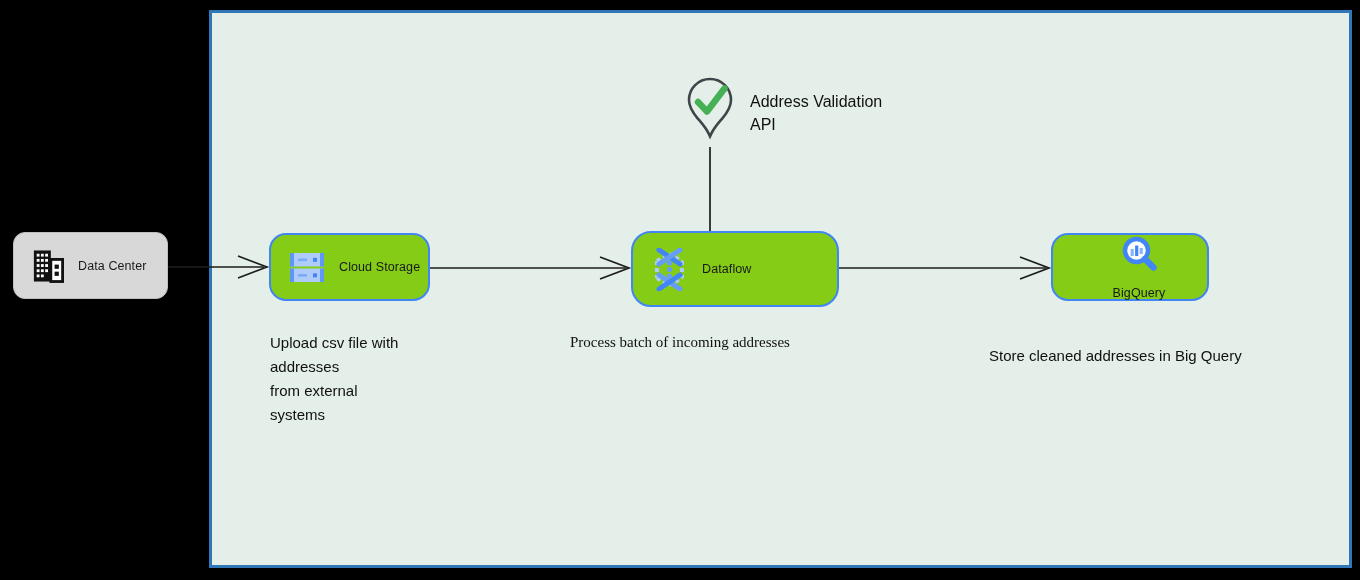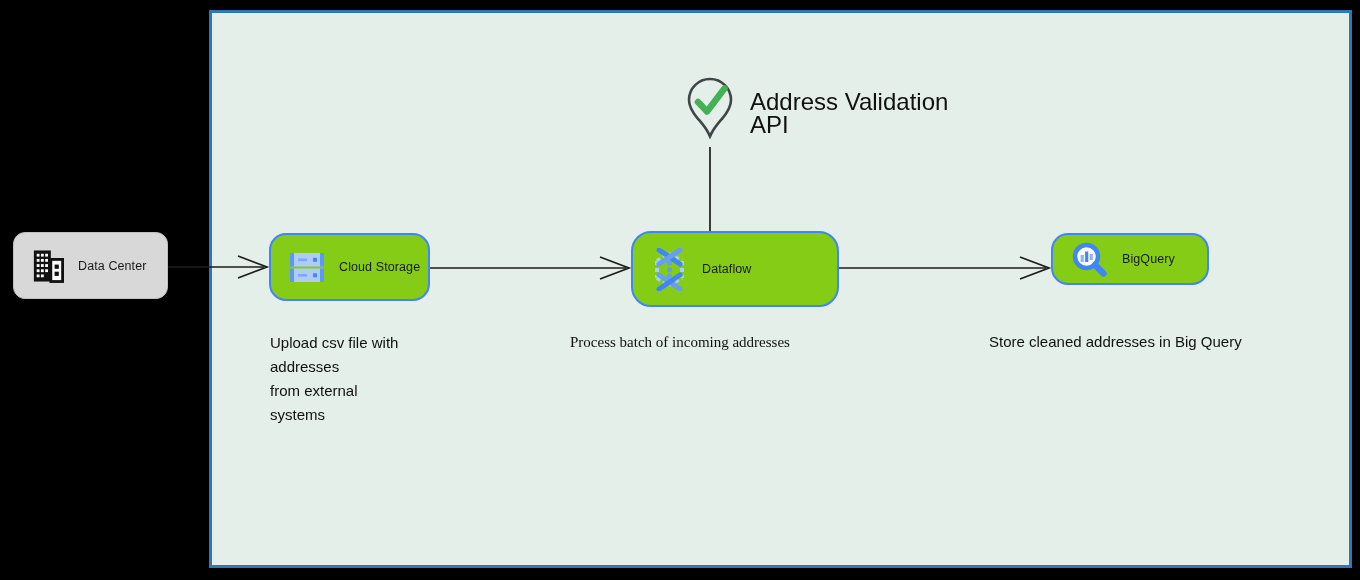--- a/index.html
+++ b/index.html
@@ -32,37 +32,37 @@
     border-radius:12px;
   }
   .node-service {
     background:#84cc16;
     border:2.5px solid #4285f4;
     border-radius:17px;
   }
   #node-data-center  { left:13px;   top:232px; width:155px; height:67px; }
   #node-cloud-storage{ left:269px;  top:233px; width:161px; height:68px; }
   #node-dataflow     { left:631px;  top:231px; width:208px; height:76px; border-radius:20px; }
-  #node-bigquery     { left:1051px; top:233px; width:158px; height:52px; }
+  #node-bigquery     { left:1051px; top:233px; width:158px; height:68px;flex-direction:column; }
 
   .caption {
     position:absolute;
     font-size:15px;
     line-height:24px;
     color:#111111;
     white-space:pre-line;
   }
   #caption-upload  { left:270px; top:331px; }
   #caption-process { left:570px; top:330px;font-family:Liberation Serif, serif; }
-  #caption-store   { left:989px; top:330px; }
+  #caption-store   { left:989px; top:344px; }
 
   #annotation-text {
     position:absolute;
     left:750px; top:90px;
-    font-size:24px;
+    font-size:16px;
     line-height:23px;
     color:#111111;
   }
   #pin-icon { position:absolute; left:686px; top:76px; }
   .edges {
     position:absolute;
     left:0; top:0;
     width:1360px; height:580px;
     pointer-events:none;
   }

